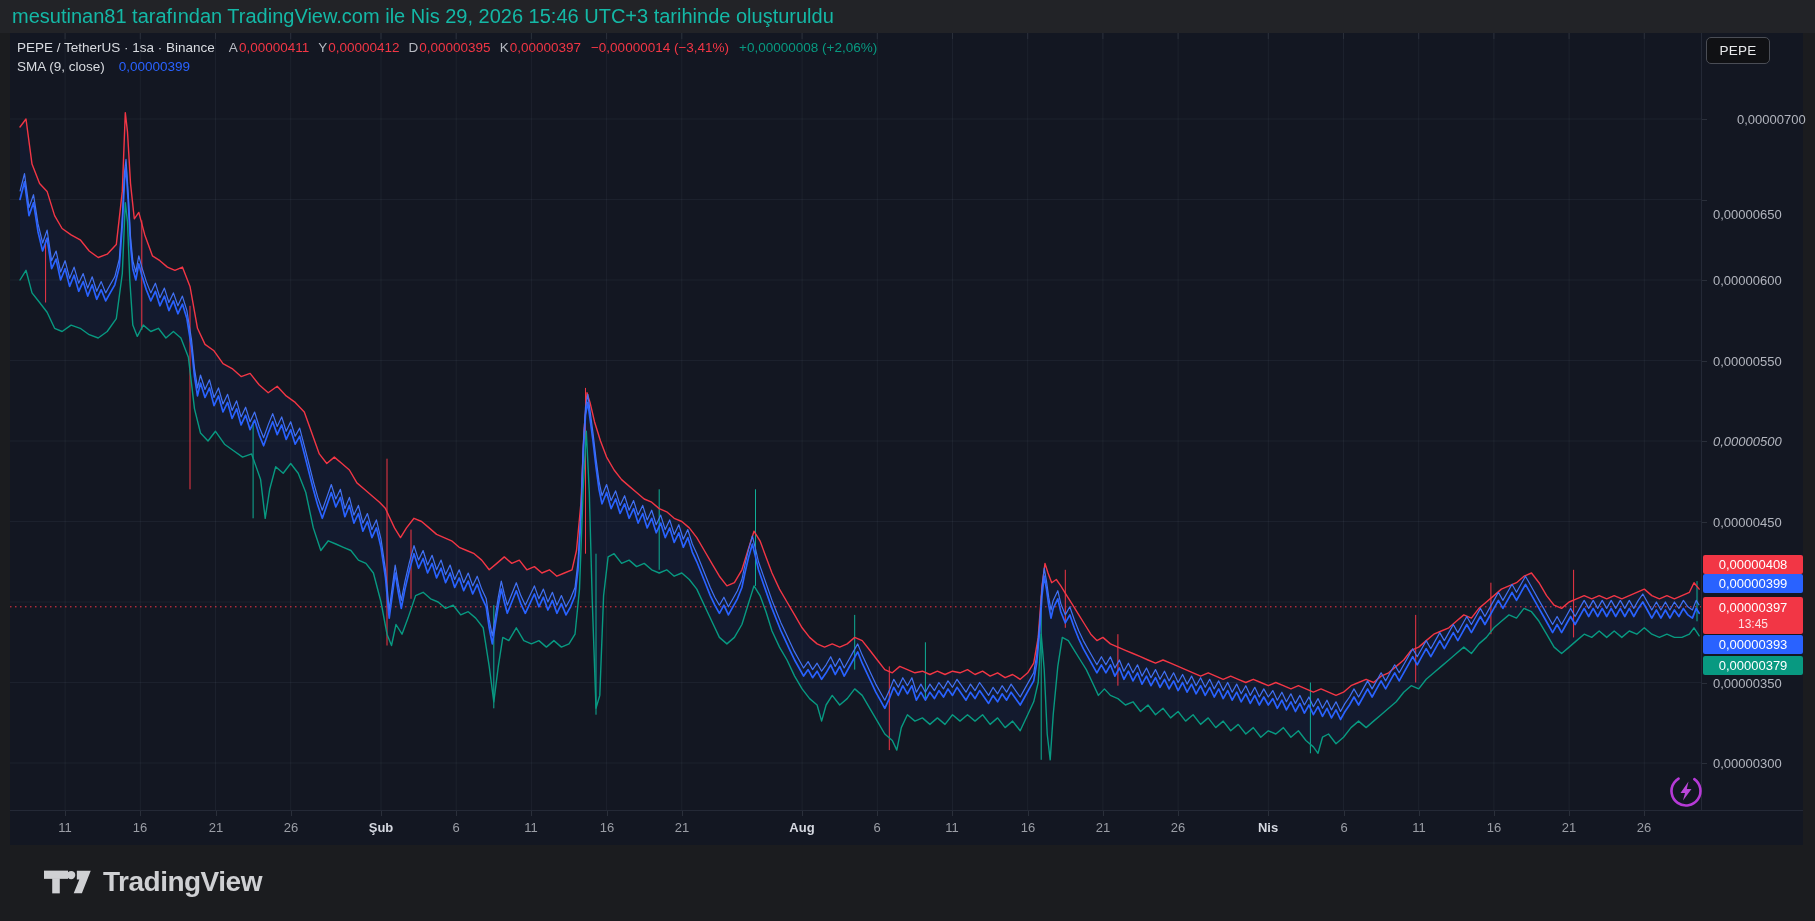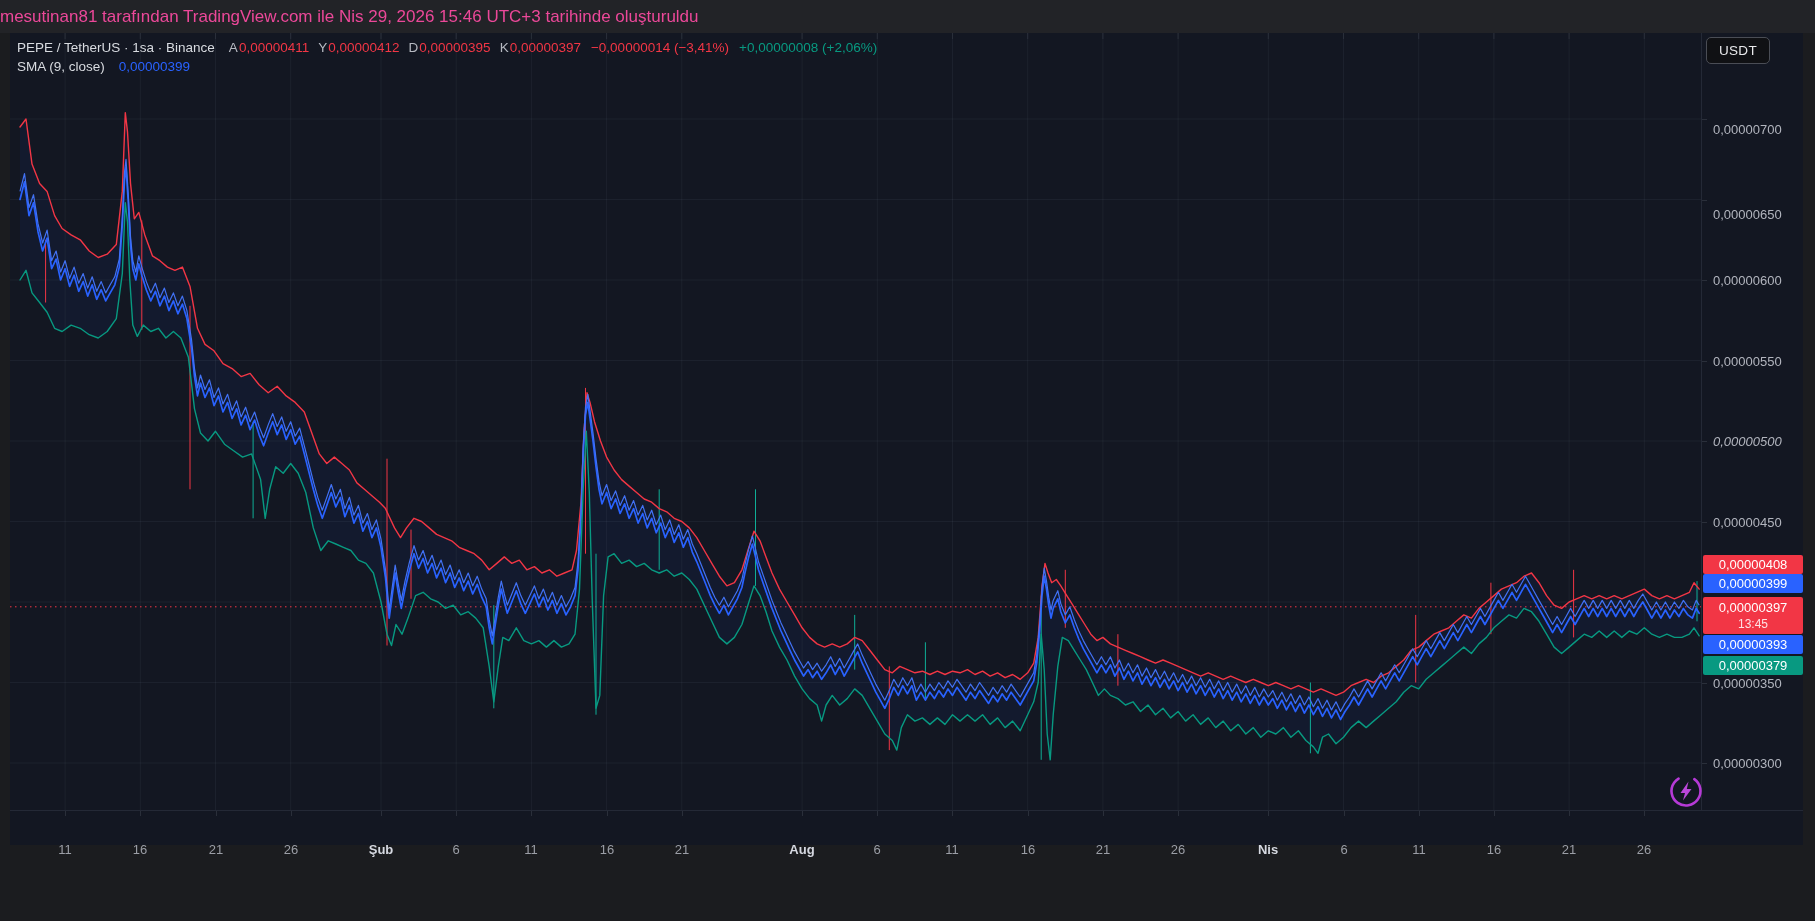--- a/index.html
+++ b/index.html
@@ -2,21 +2,21 @@
 <html><head>
 <meta charset="utf-8">
 <style>
   * { margin:0; padding:0; box-sizing:border-box; }
   html,body { background:#1b1c1f; }
   body { font-family:"Liberation Sans", sans-serif; }
   .screen { position:relative; width:1815px; height:921px; overflow:hidden; background:#1b1c1f; }
 
   
   .topbar { position:absolute; left:0; top:0; width:100%; height:33px; background:#222327; }
-  .topbar span { display:block; line-height:33px; font-size:17px; color:#ec4899; }
+  .topbar span { display:block; padding-left:12px; line-height:33px; font-size:20px; color:#14b8a6; }
 
   
   .widget { position:absolute; left:10px; top:33px; width:1793px; height:812px; background:#131722; }
   .pane { position:absolute; left:0; top:0; width:1691px; height:777px; }
   svg.chart { position:absolute; left:0; top:0; }
 
   
   .legend { position:absolute; left:7px; top:5px; z-index:5; }
   .legend .row { height:19px; line-height:19px; font-size:13.5px; white-space:nowrap; }
   .legend .t { color:#d8dbe0; }
@@ -34,21 +34,21 @@
   .price-axis { position:absolute; left:1691px; top:0; width:102px; height:777px; border-left:1px solid #242936; }
   .price-axis .lbl { position:absolute; left:11px; transform:translateY(-50%); font-size:13px; color:#b2b5be; white-space:nowrap; }
   .price-axis .tick { position:absolute; left:0; width:5px; height:1px; background:#2a2f3a; }
   .badge { position:absolute; left:1px; width:100px; border-radius:2px; text-align:center; color:#fff; font-size:13px; z-index:4; }
   .badge.single { height:19px; line-height:19px; }
   .badge.tall { height:37px; padding-top:2px; line-height:17px; }
   .badge .tm { font-size:12px; color:rgba(255,255,255,.85); }
 
   
   .time-axis { position:absolute; left:0; top:777px; width:1793px; height:35px; border-top:1px solid #242936; }
-  .time-axis .lbl { position:absolute; top:9px; transform:translateX(-50%); font-size:13px; color:#9b9ea6;margin-top:22px; }
+  .time-axis .lbl { position:absolute; top:9px; transform:translateX(-50%); font-size:13px; color:#9b9ea6; }
   .time-axis .lbl.major { color:#d5d8e0; font-weight:bold; }
   .time-axis .tick { position:absolute; top:0; width:1px; height:5px; background:#2a2f3a; }
 
   
   .flash { position:absolute; left:1658px; top:740px; width:36px; height:36px; z-index:5; }
 
   
   .footer { position:absolute; left:0; top:845px; width:100%; height:76px; background:#1b1c1f; }
   .tvlogo { position:absolute; left:44px; top:20px; display:flex; align-items:center; gap:11px; cursor:pointer; }
   .tvlogo .wordmark { font-size:28px; font-weight:bold; color:#cfd0d3; letter-spacing:-0.5px; }
@@ -157,21 +157,21 @@
       </div>
 
       <svg class="flash" viewBox="0 0 36 36">
         <circle cx="18" cy="18" r="14.5" fill="none" stroke="#b63ad6" stroke-width="2.6" stroke-dasharray="74 17" transform="rotate(-55 18 18)" stroke-linecap="round"></circle>
         <path d="M20.5 8.5 L12.5 20 H17 L15 27.5 L23.5 16 H18.8 L20.5 8.5 Z" fill="#bb47da"></path>
       </svg>
     </div>
 
     <div class="price-axis" id="price-axis">
         <div class="tick" style="top: 86px;"></div>
-        <div class="lbl" style="top: 96px;">0,00000700</div>
+        <div class="lbl" style="top: 86px; margin-left: 24px;">0,00000700</div>
         <div class="tick" style="top: 167px;"></div>
         <div class="lbl" style="top: 181px;">0,00000650</div>
         <div class="tick" style="top: 247px;"></div>
         <div class="lbl" style="top: 247px;">0,00000600</div>
         <div class="tick" style="top: 328px;"></div>
         <div class="lbl" style="top: 328px;">0,00000550</div>
         <div class="tick" style="top: 408px;"></div>
         <div class="lbl" style="top: 408px; font-style: italic;">0,00000500</div>
         <div class="tick" style="top: 489px;"></div>
         <div class="lbl" style="top: 489px;">0,00000450</div>
@@ -190,21 +190,21 @@
           <div class="tm">13:45</div>
         </div>
         <div class="badge single" style="background: rgb(41, 98, 255); top: 601.5px;">
           <div>0,00000393</div>
         </div>
         <div class="badge single" style="background: rgb(8, 153, 129); top: 622.5px;">
           <div>0,00000379</div>
         </div>
       </div>
 
-    <button class="usdt-btn">USDT</button>
+    <button class="usdt-btn">PEPE</button>
 
     <div class="time-axis" id="time-axis">
         <div class="tick" style="left: 55px;"></div>
         <div class="lbl" style="left: 55px;">11</div>
         <div class="tick" style="left: 130px;"></div>
         <div class="lbl" style="left: 130px;">16</div>
         <div class="tick" style="left: 206px;"></div>
         <div class="lbl" style="left: 206px;">21</div>
         <div class="tick" style="left: 281px;"></div>
         <div class="lbl" style="left: 281px;">26</div>
@@ -238,14 +238,27 @@
         <div class="lbl" style="left: 1409px;">11</div>
         <div class="tick" style="left: 1484px;"></div>
         <div class="lbl" style="left: 1484px;">16</div>
         <div class="tick" style="left: 1559px;"></div>
         <div class="lbl" style="left: 1559px;">21</div>
         <div class="tick" style="left: 1634px;"></div>
         <div class="lbl" style="left: 1634px;">26</div>
       </div>
   </div>
 
+  <div class="footer">
+    <div class="tvlogo">
+      <svg width="48" height="34" viewBox="0 0 76 40">
+        <g fill="#cfd0d3">
+          <rect x="0" y="2" width="38" height="13"></rect>
+          <rect x="13" y="14" width="12" height="24"></rect>
+          <circle cx="43" cy="9" r="6.6"></circle>
+          <path d="M52 2 H74 L60 38 H47 L56 16 H52 Z"></path>
+        </g>
+      </svg>
+      <span class="wordmark">TradingView</span>
+    </div>
+  </div>
 
 </div>
 
 </body></html>

